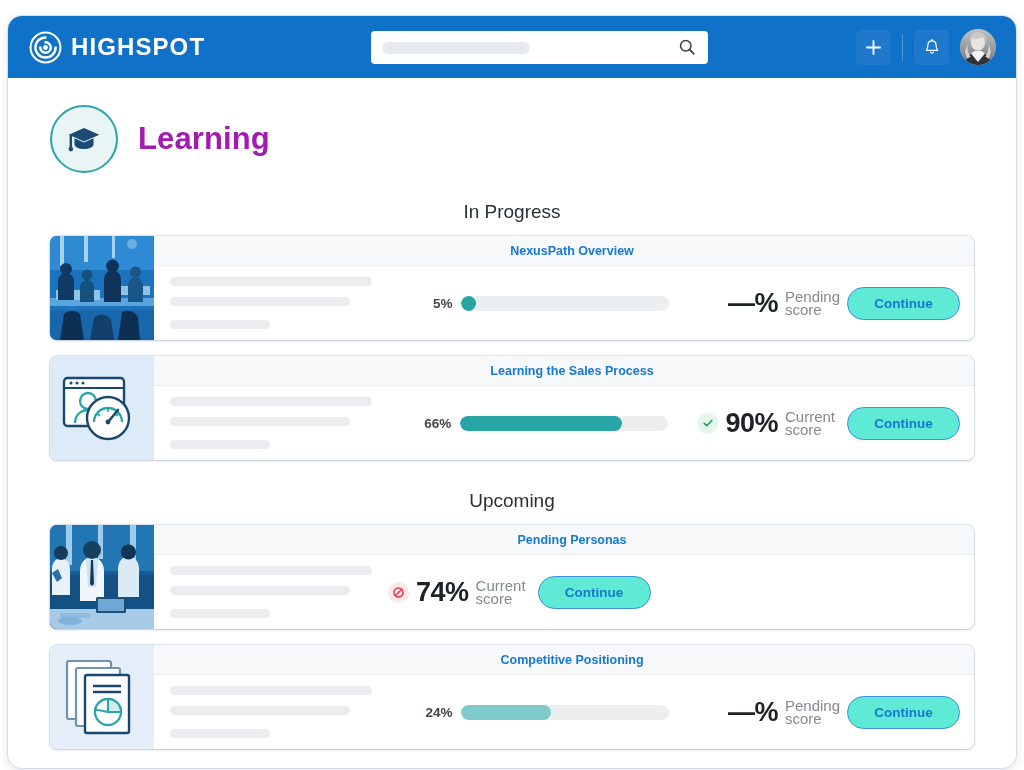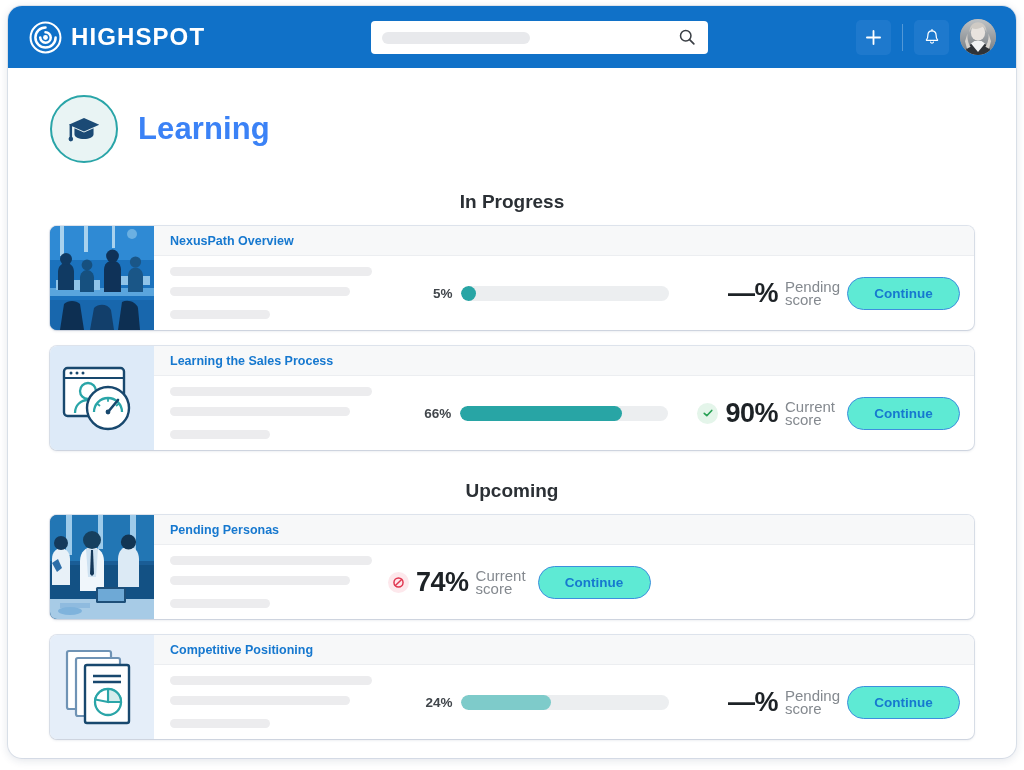--- a/index.html
+++ b/index.html
@@ -6,21 +6,21 @@
   html, body {
     width: 1024px; height: 770px;
     background: #ffffff;
     font-family: "Liberation Sans", sans-serif;
     overflow: hidden;
   }
 
   
   .app-window {
     position: absolute;
-    left: 8px; top: 6px;
+    left: 8px; top: 16px;
     width: 1008px; height: 752px;
     background: #ffffff;
     border-radius: 14px;
     box-shadow: 0 2px 10px rgba(30,50,90,0.14), 0 0 0 1px rgba(210,218,232,0.55);
     overflow: hidden;
   }
 
   
   .topbar {
     position: relative;
@@ -96,28 +96,28 @@
   .page-badge {
     width: 68px; height: 68px;
     border-radius: 50%;
     background: #e9f4f4;
     border: 2.5px solid #2aa5a8;
     display: flex; align-items: center; justify-content: center;
   }
   .page-title {
     font-size: 31px;
     font-weight: 700;
-    color: #3b82f6;
+    color: #a21caf;
     letter-spacing: 0.1px;
   }
 
   .section-title {
     text-align: center;
     font-size: 19px;
-    font-weight: 700;
+    font-weight: 400;
     color: #2b3035;
     margin: 24px 0 13px 0;
   }
   .section-title.upcoming { margin-top: 30px; }
 
   
   .card {
     position: relative;
     display: flex;
     height: 104px;
@@ -141,20 +141,21 @@
     position: relative;
     display: flex;
     flex-direction: column;
   }
   .card-head {
     height: 30px;
     background: #f7f8f9;
     border-bottom: 1px solid #eceef1;
     display: flex; align-items: center;
     padding-left: 16px;
+    justify-content: center;
   }
   .card-title {
     font-size: 12.5px;
     font-weight: 700;
     color: #1678cf;
   }
 
   .card-main {
     flex: 1 1 auto;
     display: flex;

